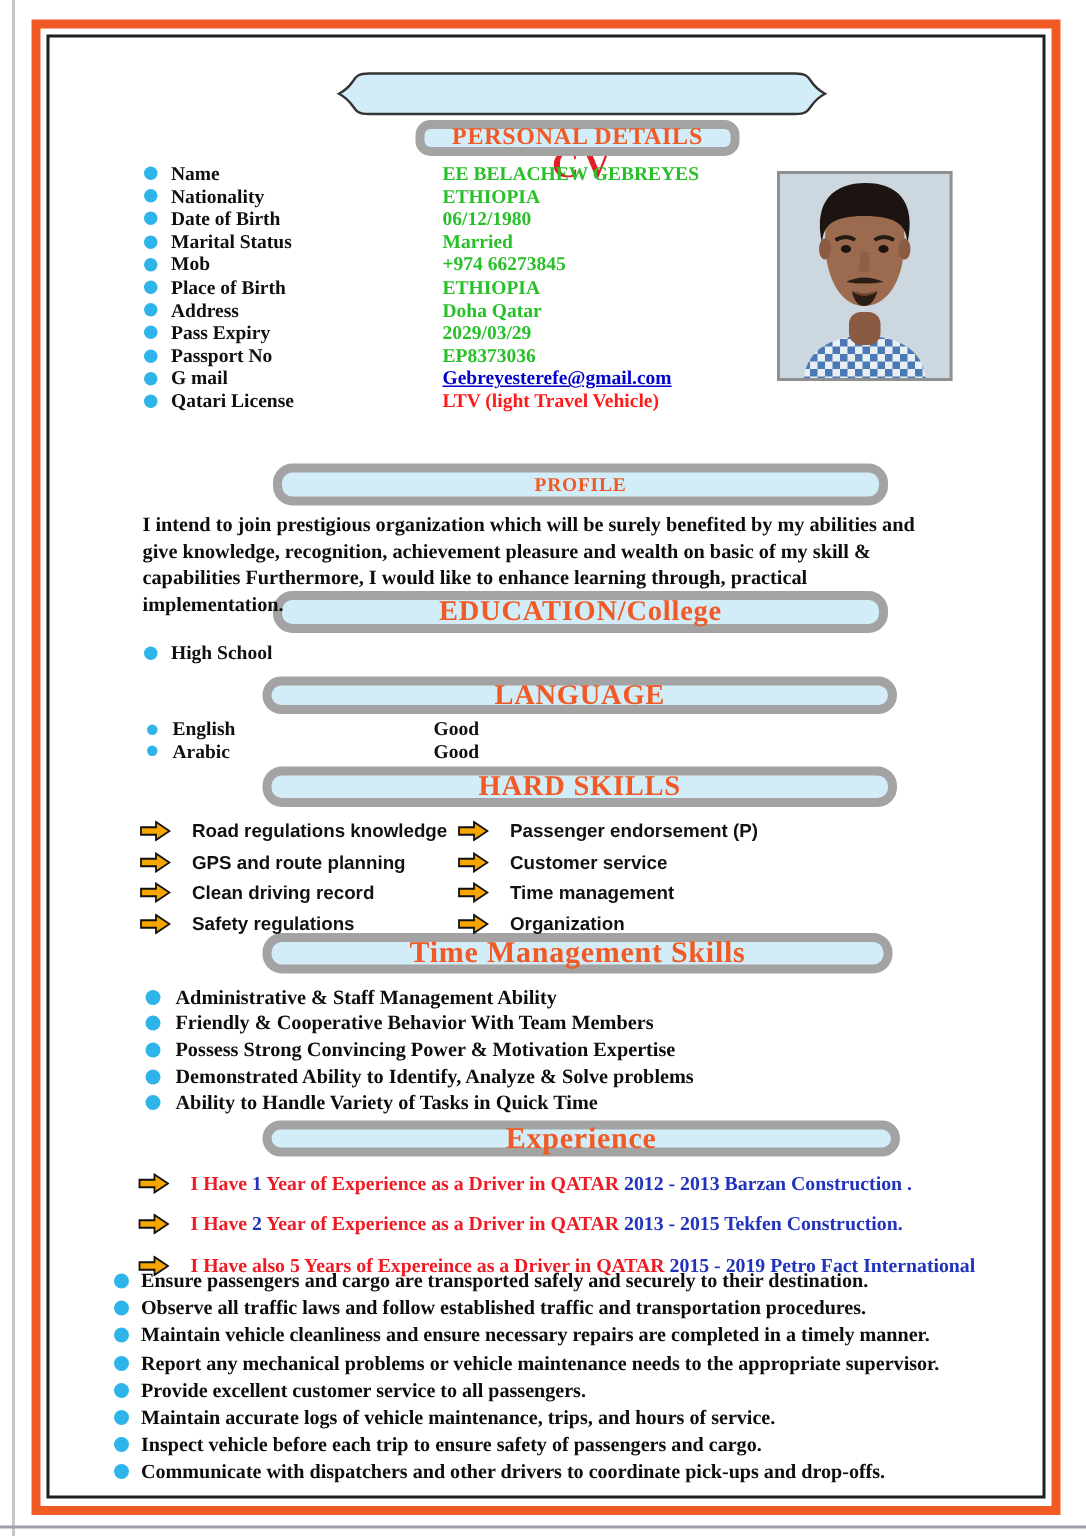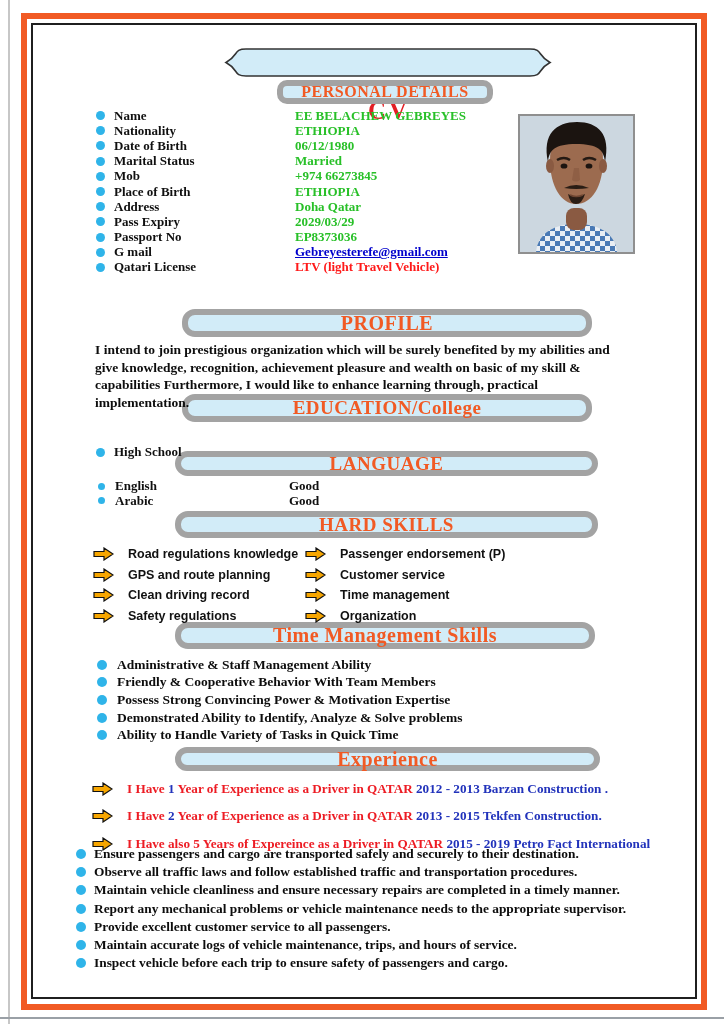--- a/index.html
+++ b/index.html
@@ -40,21 +40,21 @@
     position: absolute;
     background: #d2ecf8;
     border: 6px solid #a3a3a3;
     border-radius: 13px;
     display: flex; align-items: center; justify-content: center;
     color: #f15a24; font-weight: bold;
     letter-spacing: 0.5px;
     text-align: center;
   }
   .sec-personal { left: 277px; top: 80px;  width: 216px; height: 24px; font-size: 16px; border-radius: 10px; }
-  .sec-profile  { left: 182px; top: 309px; width: 410px; height: 28px; font-size: 20px; }
+  .sec-profile  { left: 182px; top: 309px; width: 410px; height: 28px; font-size: 13px; }
   .sec-education{ left: 182px; top: 394px; width: 410px; height: 28px; font-size: 19px; }
   .sec-language { left: 175px; top: 451px; width: 423px; height: 25px; font-size: 19px; }
   .sec-hard     { left: 175px; top: 511px; width: 423px; height: 27px; font-size: 19px; }
   .sec-tm       { left: 175px; top: 622px; width: 420px; height: 27px; font-size: 20px; }
   .sec-exp      { left: 175px; top: 747px; width: 425px; height: 24px; font-size: 20px; }
 
   
   .personal-rows { position: absolute; left: 96px; top: 108px; width: 430px; }
   .p-row { display: flex; align-items: center; height: 15.2px; }
   .dot {
@@ -73,21 +73,21 @@
   }
 
   
   .profile-text {
     position: absolute; left: 95px; top: 341px; width: 540px;
     font-weight: bold; font-size: 13.5px; color: #0d0d0d;
     line-height: 17.5px; text-align: left;
   }
 
   
-  .edu-row { position: absolute; left: 96px; top: 427px; display: flex; align-items: center; margin-top: 17px; }
+  .edu-row { position: absolute; left: 96px; top: 427px; display: flex; align-items: center; }
   .edu-row .p-label { width: auto; }
 
   
   .lang-rows { position: absolute; left: 98px; top: 479px; width: 420px; }
   .l-row { display: flex; align-items: center; height: 14.5px; }
   .l-row .dot { width: 7px; height: 7px; flex-basis: 7px; margin-right: 10px; }
   .l-label { width: 174px; font-weight: bold; font-size: 13px; color: #101010; }
   .l-value { font-weight: bold; font-size: 13px; color: #101010; }
 
   
@@ -371,14 +371,18 @@
         <span class="d-text">Provide excellent customer service to all passengers.</span>
       </div>
     <div class="d-row">
         <span class="dot"></span>
         <span class="d-text">Maintain accurate logs of vehicle maintenance, trips, and hours of service.</span>
       </div>
     <div class="d-row">
         <span class="dot"></span>
         <span class="d-text">Inspect vehicle before each trip to ensure safety of passengers and cargo.</span>
       </div>
+    <div class="d-row">
+        <span class="dot"></span>
+        <span class="d-text">Communicate with dispatchers and other drivers to coordinate pick-ups and drop-offs.</span>
+      </div>
   </div>
 </div>
 
 </body></html>

